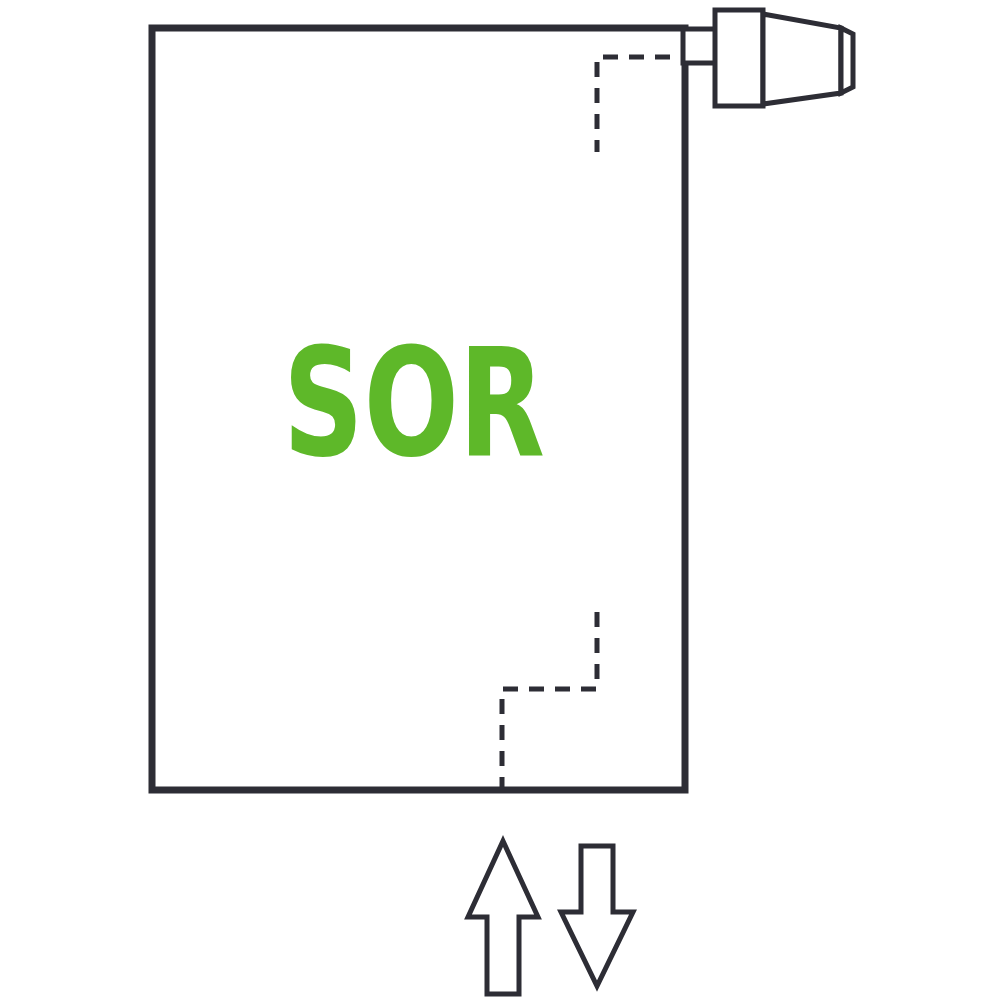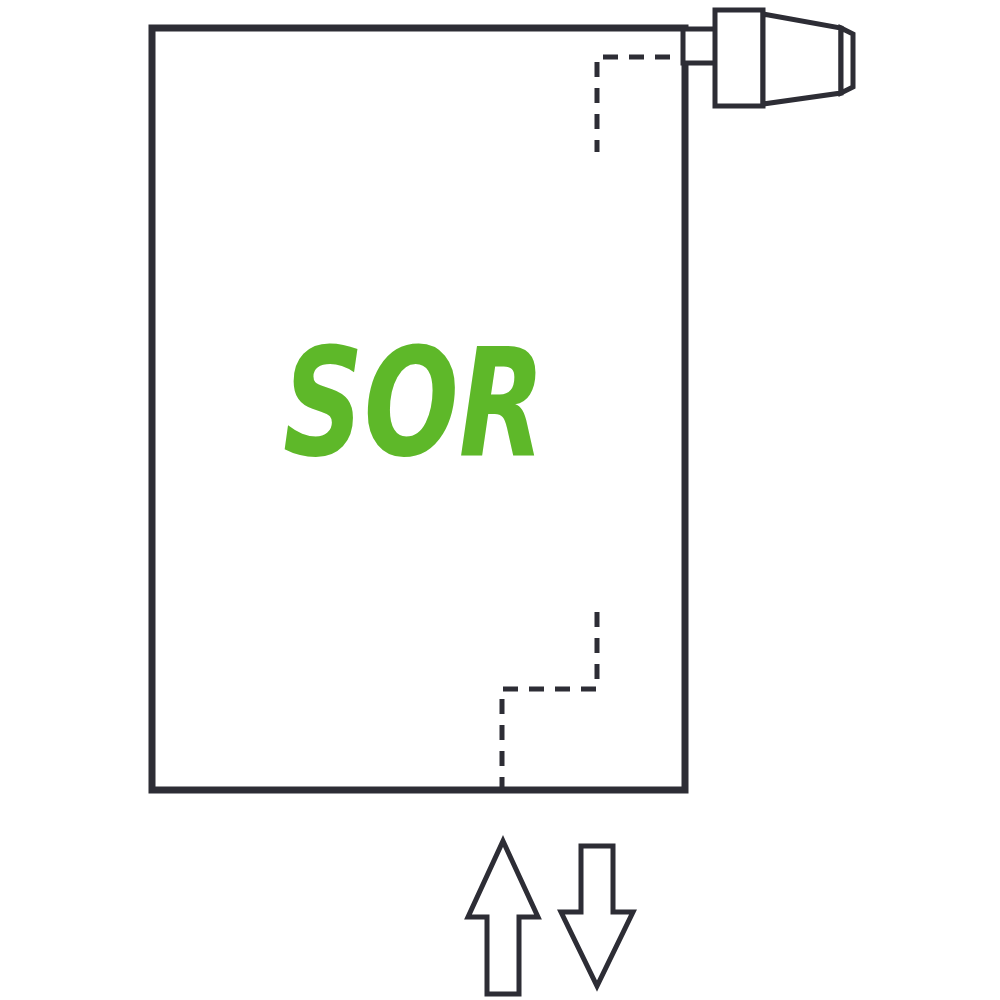--- a/index.html
+++ b/index.html
@@ -7,21 +7,20 @@
       padding: 0;
       background: var(--bg, #ffffff);
     }
     .stage {
       position: relative;
       width: 1000px;
       height: 1000px;
       background: var(--bg, #ffffff);
       overflow: hidden;
       font-family: "DejaVu Sans", sans-serif;
-      font-style: italic;
     }
     svg { display: block; }
     .outline {
       fill: #ffffff;
       stroke: var(--line, #2d2d35);
       stroke-width: 7;
       stroke-linejoin: miter;
     }
     .part {
       fill: #ffffff;

